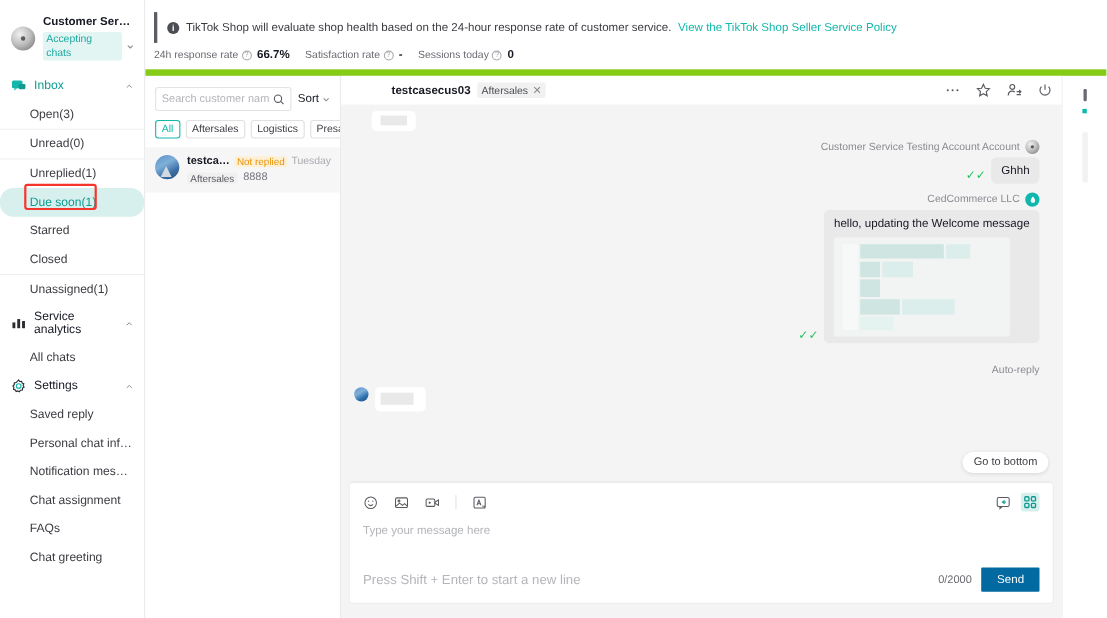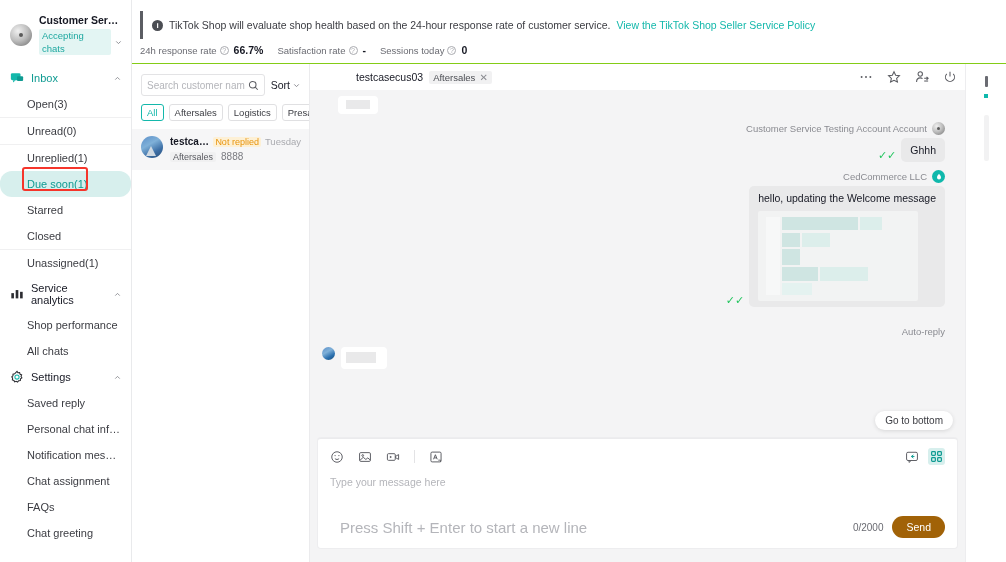--- a/index.html
+++ b/index.html
@@ -106,21 +106,21 @@
   .info-dot {
     width: 11px; height: 11px; border-radius: 50%; background: #4b4d53;
     color: #fff; font-size: 8px; line-height: 11px; text-align: center;
     flex: 0 0 11px; font-weight: bold;
   }
   .banner a { color: #14b8ab; text-decoration: none; }
 
   .stats {
     display: flex; align-items: center; gap: 14px;
     padding: 5px 0 7px 8px;
-    border-bottom: 1px solid #84cc16;
+    border-bottom: 6px solid #84cc16;
     font-size: 9.5px; color: #6a6b72;
   }
   .stat { display: flex; align-items: center; gap: 3px; }
   .qmark {
     width: 9px; height: 9px; border: 1px solid #a9aaaf; border-radius: 50%;
     font-size: 7px; line-height: 8px; text-align: center; color: #a9aaaf;
     display: inline-block;
   }
   .stat-val { font-size: 10.5px; color: #161823; font-weight: bold; margin-left: 2px; }
 
@@ -195,21 +195,21 @@
   .chatwrap { flex: 1; display: flex; min-width: 0; }
   .chat {
     flex: 1; min-width: 0; display: flex; flex-direction: column;
     background: #f4f4f5; position: relative;
   }
   .chat-header {
     height: 26px; background: #fff;
     display: flex; align-items: center; gap: 6px;
     padding: 0 8px 0 10px; flex: 0 0 26px;
   }
-  .chat-title { font-size: 10.5px; font-weight: normal; color: #161823; padding-left: 36px; }
+  .chat-title { font-size: 10.5px; font-weight: bold; color: #161823; padding-left: 36px; }
   .chat-tag {
     font-size: 9.5px; color: #4b4d53; background: #f1f1f2;
     padding: 1px 4px; border-radius: 2px;
     display: flex; align-items: center; gap: 4px;
   }
   .chat-tag .x { color: #8a8b91; font-size: 10px; cursor: pointer; }
   .chat-actions { margin-left: auto; display: flex; align-items: center; gap: 14px; }
   .hicon { width: 14px; height: 14px; color: #5a5b61; display: block; cursor: pointer; }
 
   .msgs {
@@ -292,24 +292,24 @@
     display: flex; align-items: center; justify-content: center;
   }
   .iconbtn-active svg { color: #0f9b92; }
   .cinput {
     flex: 1; font-size: 10.5px; color: #b4b5ba; padding: 6px 2px;
   }
   .cfooter {
     display: flex; align-items: center;
     padding: 0 2px 10px 2px;
   }
-  .chint { font-size: 15px; color: #b4b5ba; flex: 1; margin-left: 10px; }
+  .chint { font-size: 12px; color: #b4b5ba; flex: 1; }
   .ccount { font-size: 10px; color: #6a6b72; margin-right: 9px; }
   .send {
-    background: #a16207; color: #fff; border: none; border-radius: 11px;
+    background: #0369a1; color: #fff; border: none; border-radius: 1px;
     font-size: 10.5px; padding: 5px 14px; cursor: pointer;
     font-family: "Liberation Sans", sans-serif;
   }
 
   
   .rightrail {
     width: 41px; flex: 0 0 41px; background: #fff;
     border-left: 1px solid #ededef;
     padding: 12px 0 0 0;
     display: flex; flex-direction: column; align-items: center; gap: 7px;
@@ -362,21 +362,20 @@
       <svg class="gicon" viewBox="0 0 16 16" fill="#2b2c31">
           <rect x="1.5" y="7" width="3" height="6"></rect>
           <rect x="6.5" y="3.5" width="3" height="9.5"></rect>
           <rect x="11.5" y="5.5" width="3" height="7.5"></rect>
         </svg>
       <span class="nav-group-label">Service analytics</span>
       <svg class="chev-sm" viewBox="0 0 12 12" fill="none" stroke="currentColor" stroke-width="1.2">
           <path d="M3 7.5 L6 4.5 L9 7.5"></path>
         </svg>
     </div>
-    <div class="nav-item">Shop performance</div>
     <div class="nav-item">All chats</div>
 
     <div class="nav-group-head">
       <svg class="gicon" viewBox="0 0 16 16" fill="none" stroke="#2b2c31" stroke-width="1.2">
           <circle cx="8" cy="8" r="2.4" stroke="#14b8ab"></circle>
           <path d="M8 1.6 L9 3.2 L11 3 L11.6 4.9 L13.3 5.6 L12.6 7.4 L13.6 9 L12 10.1 L11.8 12 L9.9 12.3 L8.7 13.8 L7 13 L5.3 13.6 L4.5 11.9 L2.7 11.3 L3 9.4 L2 7.9 L3.4 6.6 L3.4 4.7 L5.3 4.3 Z"></path>
         </svg>
       <span class="nav-group-label">Settings</span>
       <svg class="chev-sm" viewBox="0 0 12 12" fill="none" stroke="currentColor" stroke-width="1.2">
           <path d="M3 7.5 L6 4.5 L9 7.5"></path>

